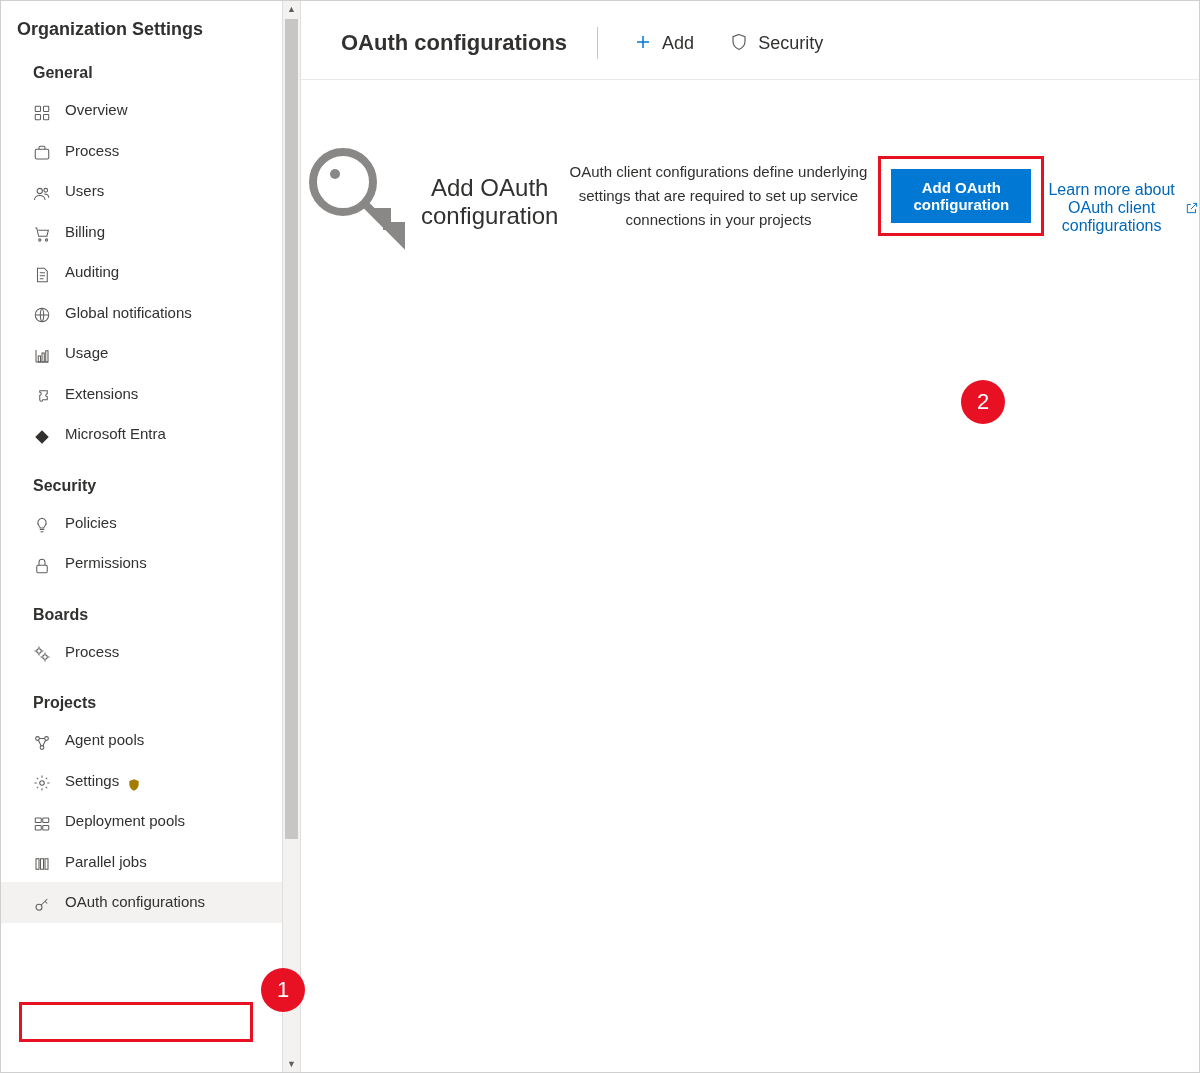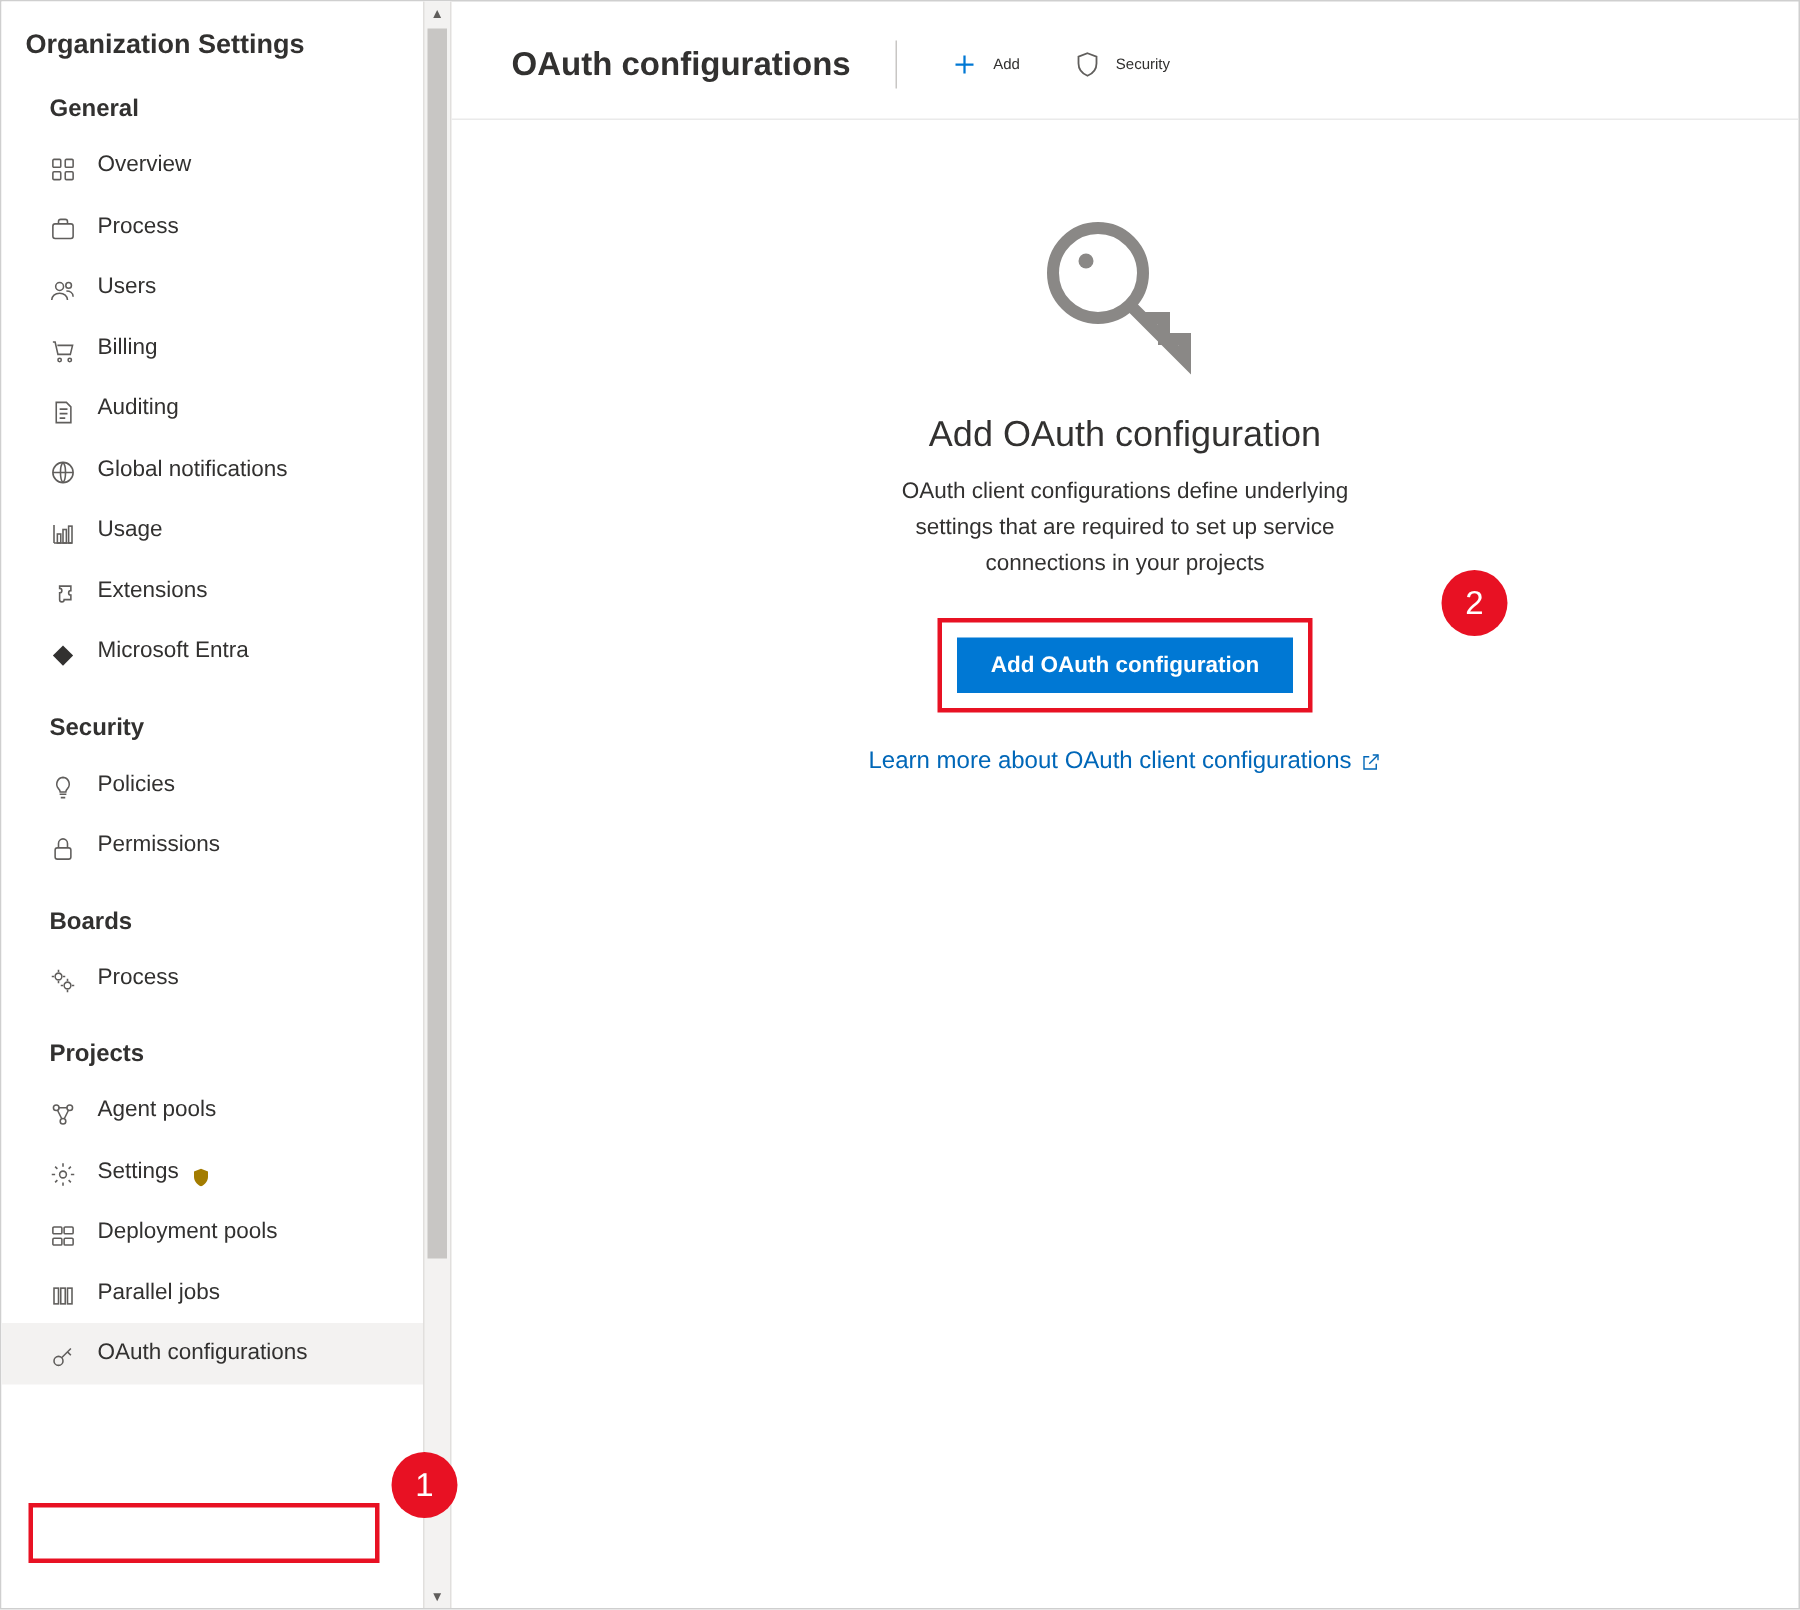--- a/index.html
+++ b/index.html
@@ -150,36 +150,35 @@
     font-size: 22px;
     font-weight: 600;
     color: #323130;
   }
   .header-divider {
     width: 1px; height: 32px; background: #c8c6c4;
     margin: 0 6px;
   }
   .header-btn {
     display: inline-flex;
-    align-items: center;
     gap: 10px;
-    font-size: 10px;
+    font-size: 18px;
     color: #323130;
     cursor: pointer;
     padding: 4px 6px;
   }
   .header-btn .hicon { width: 18px; height: 18px; display: inline-flex; }
   .header-btn .hicon svg { width: 18px; height: 18px; }
   .header-btn.add .hicon { color: #0078d4; }
   .header-btn.security .hicon { color: #605e5c; }
 
   
   .empty-state {
     display: flex;
-    flex-direction: column;
+    flex-direction: row;
     align-items: center;
     padding-top: 60px;
     text-align: center;
     position: relative;
   }
   .big-key {
     width: 120px; height: 120px;
     color: #8a8886;
     margin-bottom: 16px;
   }

